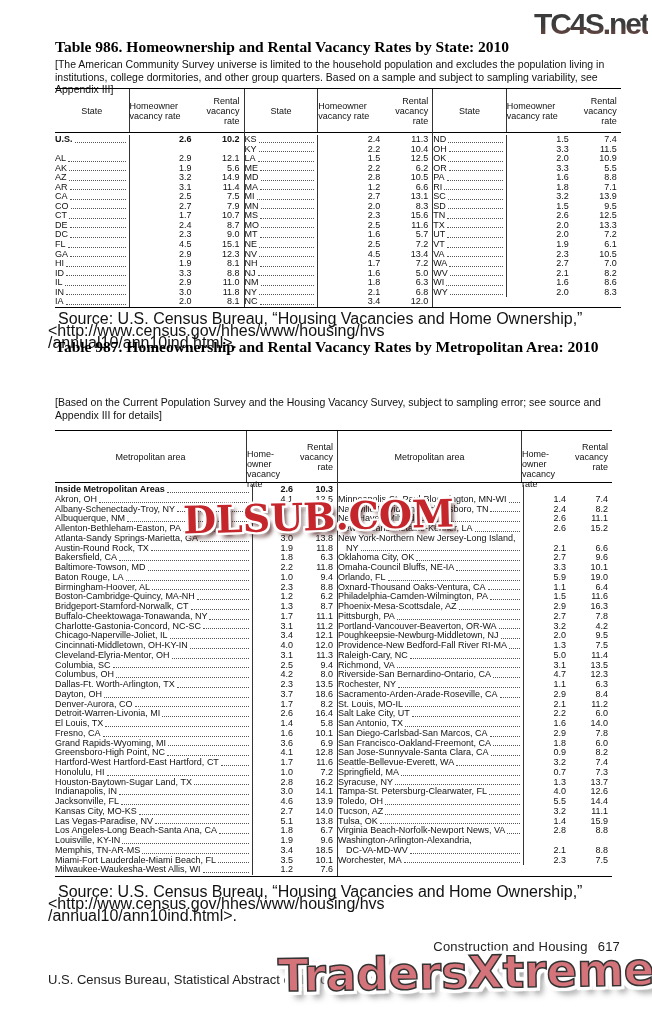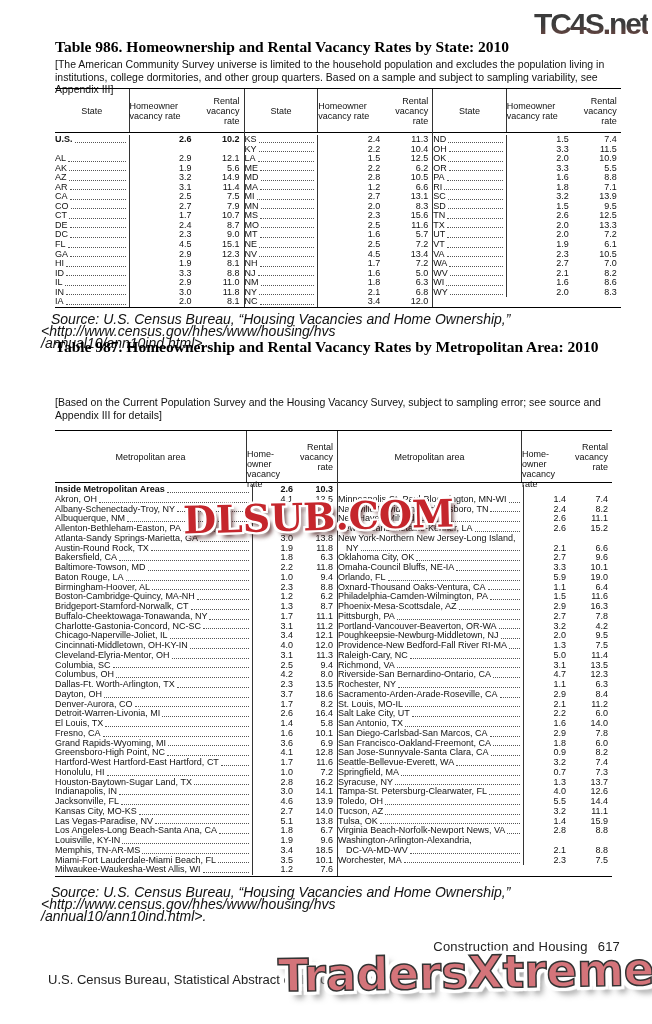--- a/index.html
+++ b/index.html
@@ -17,22 +17,22 @@
   }
   .t986-title { top:38px; }
   .t987-title { top:338px; }
   .tbl-note {
     position:absolute; left:55px; width:578px;
     font-size:10.5px; line-height:12.5px; color:#111;
   }
   .t986-note { top:46px;margin-top:12px; }
   .t987-note { top:396px; }
   .src {
-    position:absolute; left:41px; width:585px;
-    font-size:14px; line-height:12px; color:#111;font-style:italic;
+    position:absolute; left:48px; width:585px;
+    font-size:16px; line-height:12px; color:#111;
   }
   .t986-src { top:313px; }
   .t987-src { top:886px; }
   .src .l1 { text-indent:10px; }
   
   .tbl { position:absolute; left:55px; border-top:1px solid #000; border-bottom:1px solid #000; display:flex; }
   .grp { display:flex; flex-direction:column; }
   .grp + .grp { border-left:1px solid #333; }
   .hdr { display:flex; border-bottom:1px solid #000; font-size:9px; line-height:10px; }
   .hcell { display:flex; flex-direction:column; justify-content:center; }

